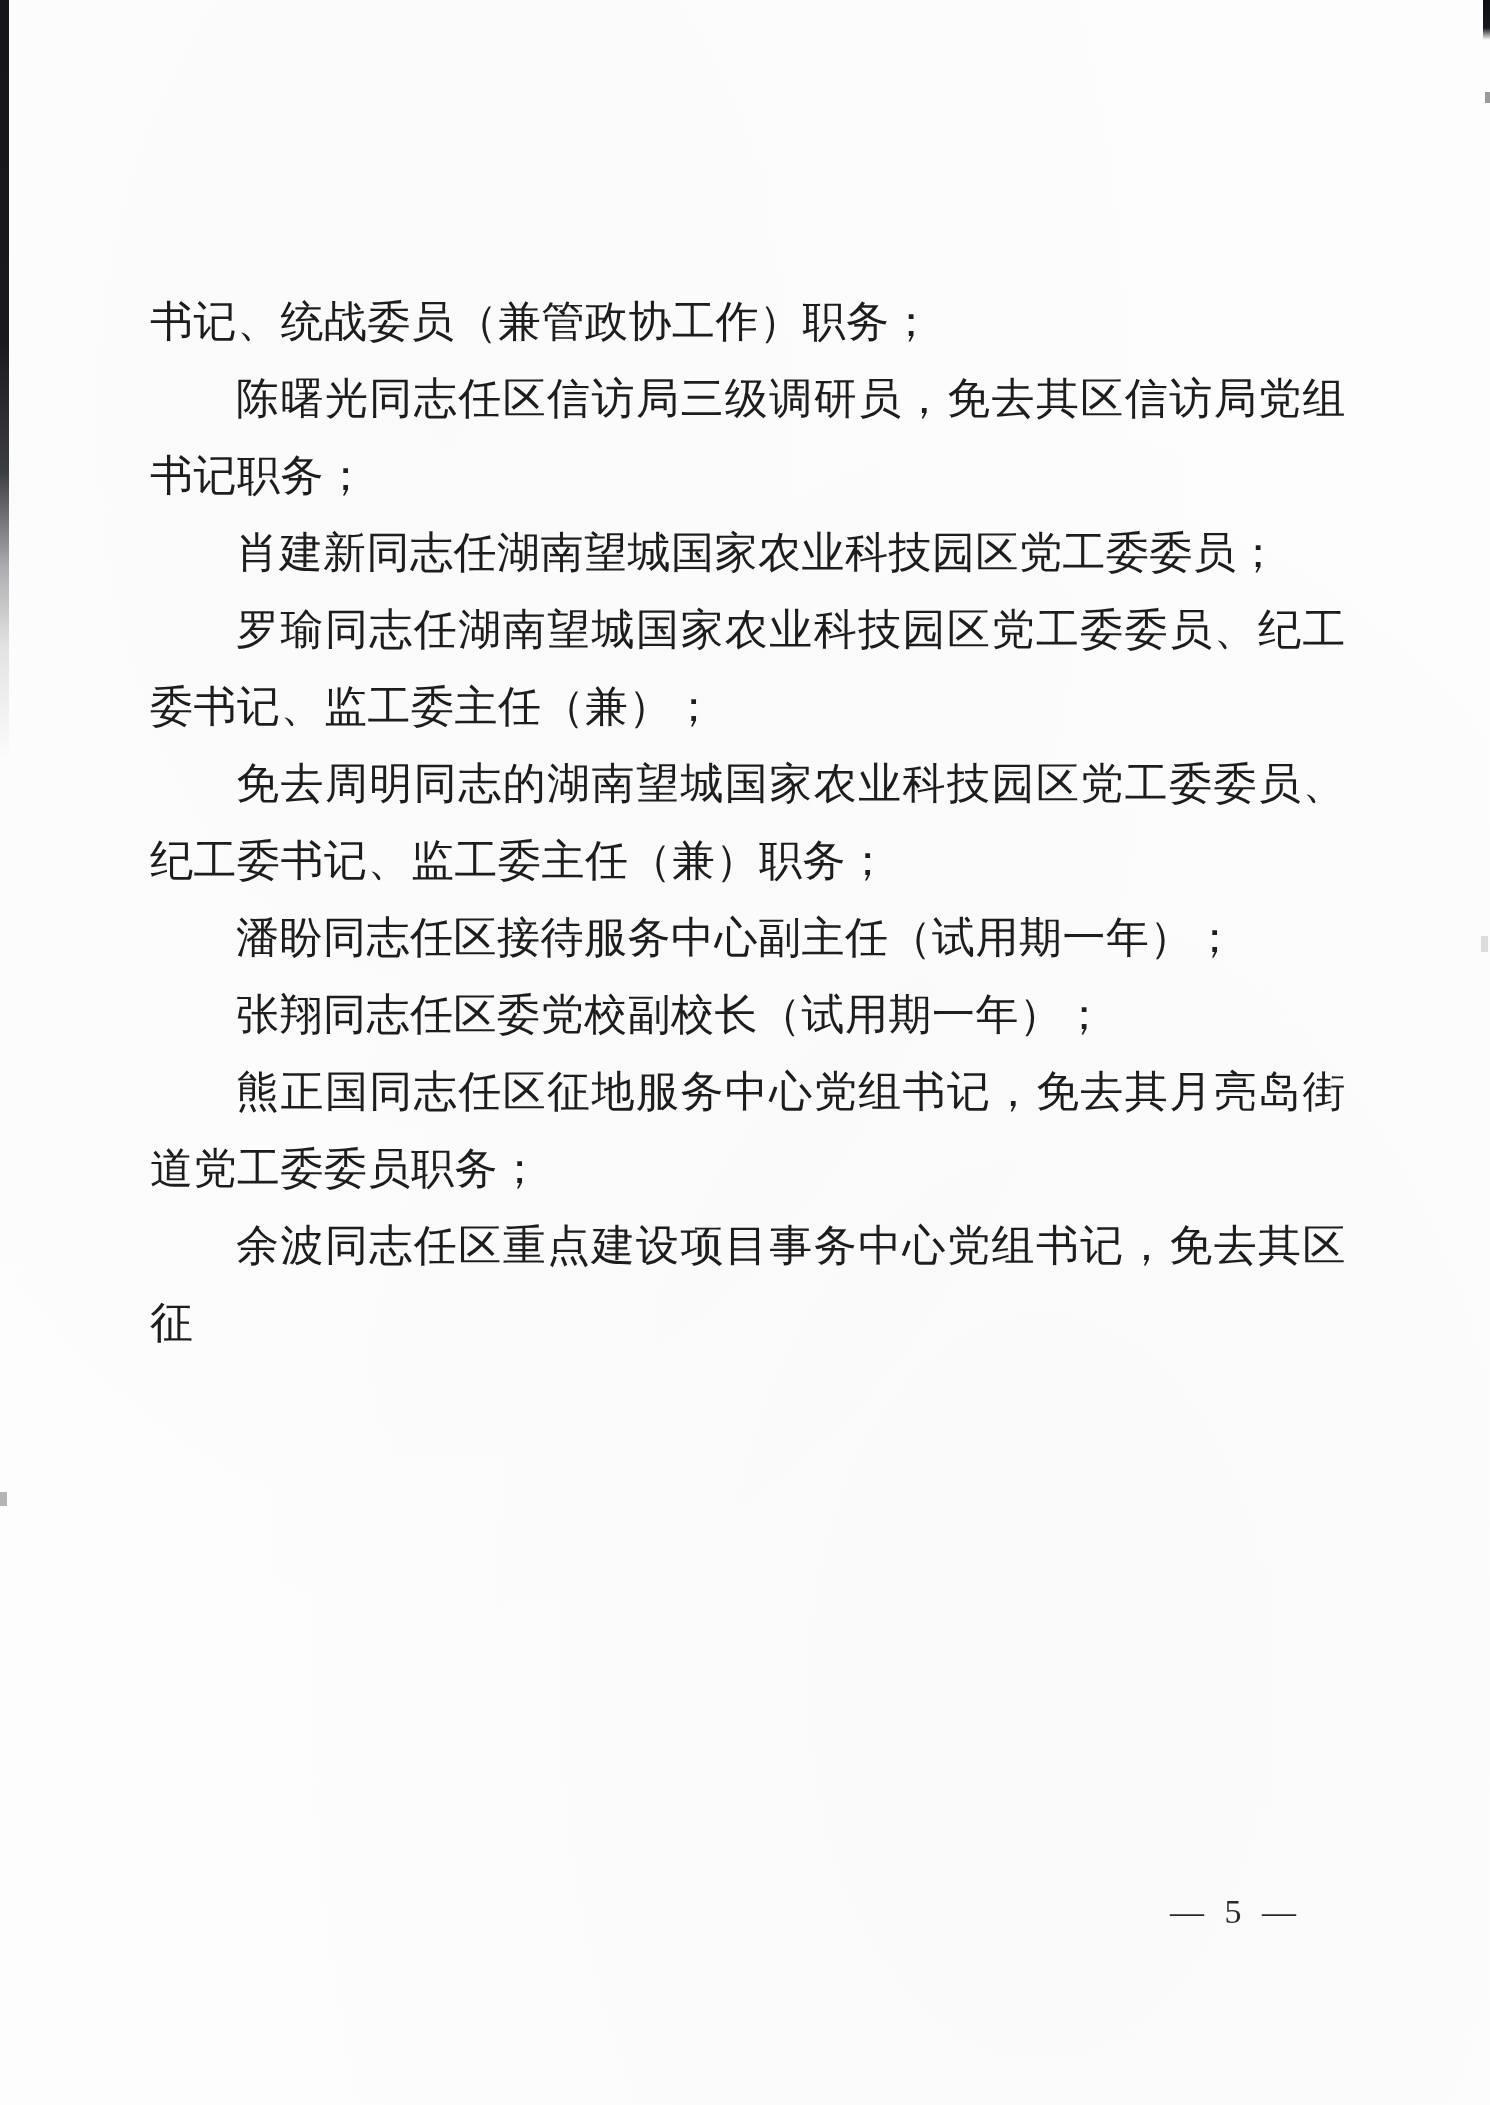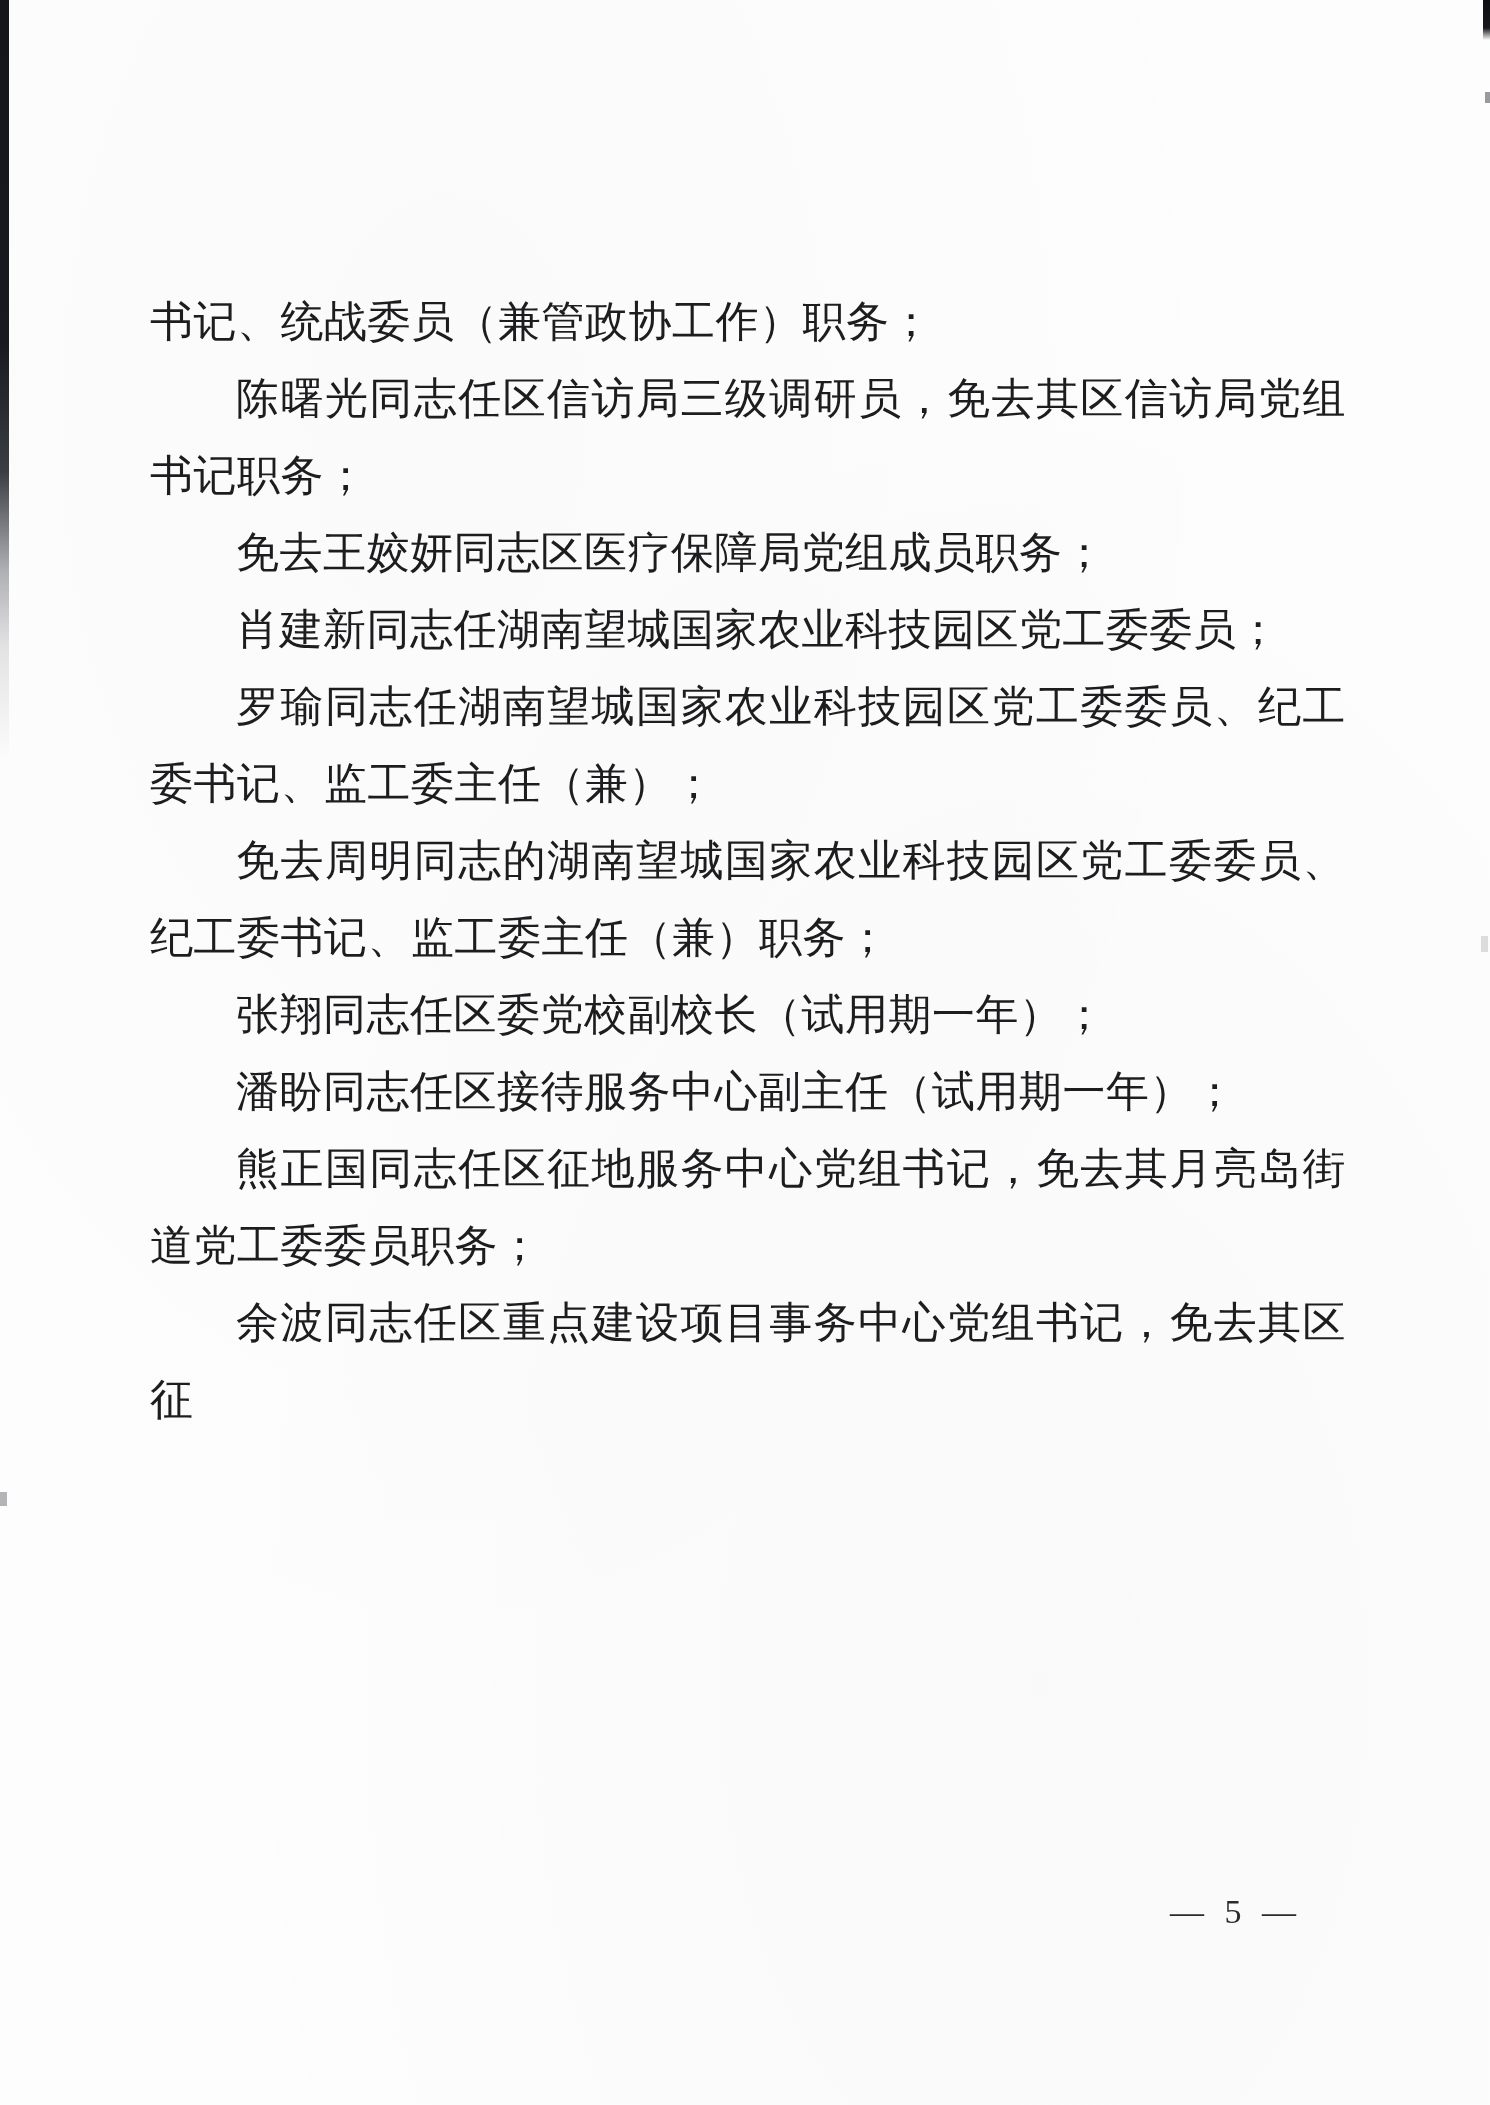--- a/index.html
+++ b/index.html
@@ -103,24 +103,23 @@
 <div class="page">
   <div class="edge-left"></div>
   <div class="edge-left-tick"></div>
   <div class="corner-tr"></div>
   <div class="corner-tr-dot"></div>
   <div class="mark-right"></div>
 
   <div class="doc-body">
       <p class="para">书记、统战委员（兼管政协工作）职务；</p>
       <p class="para indent">陈曙光同志任区信访局三级调研员，免去其区信访局党组书记职务；</p>
-      <p class="para indent">免去王姣妍同志区医疗保障局党组成员职务；</p>
       <p class="para indent">肖建新同志任湖南望城国家农业科技园区党工委委员；</p>
       <p class="para indent">罗瑜同志任湖南望城国家农业科技园区党工委委员、纪工委书记、监工委主任（兼）；</p>
       <p class="para indent">免去周明同志的湖南望城国家农业科技园区党工委委员、纪工委书记、监工委主任（兼）职务；</p>
+      <p class="para indent">潘盼同志任区接待服务中心副主任（试用期一年）；</p>
       <p class="para indent">张翔同志任区委党校副校长（试用期一年）；</p>
-      <p class="para indent">潘盼同志任区接待服务中心副主任（试用期一年）；</p>
       <p class="para indent">熊正国同志任区征地服务中心党组书记，免去其月亮岛街道党工委委员职务；</p>
       <p class="para indent">余波同志任区重点建设项目事务中心党组书记，免去其区征</p>
     </div>
 
   <div class="page-number">— 5 —</div>
 </div>
 
 </body></html>

